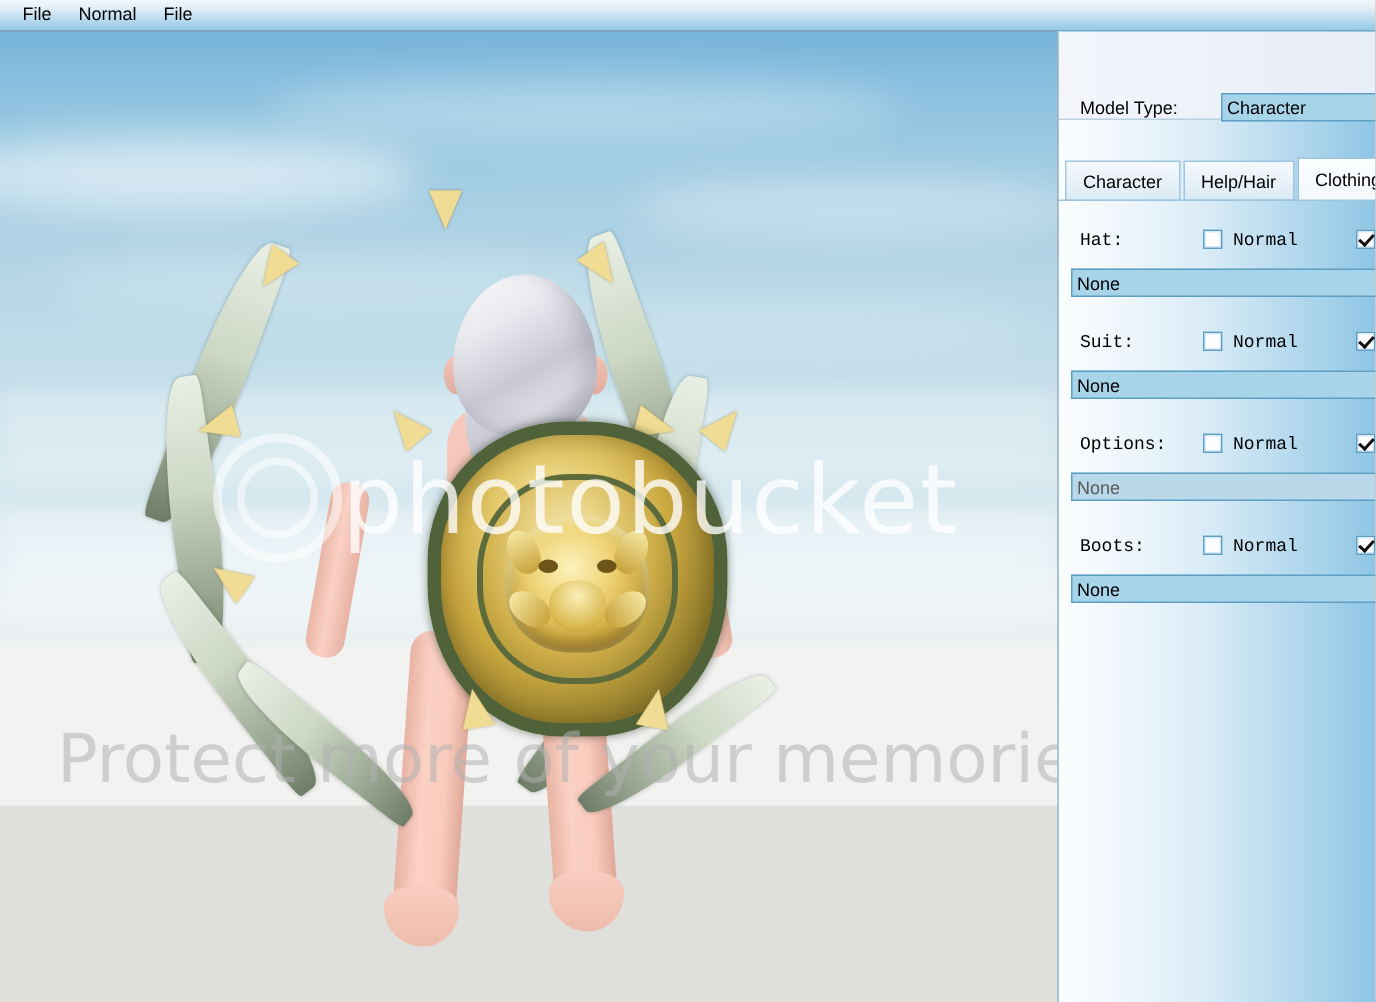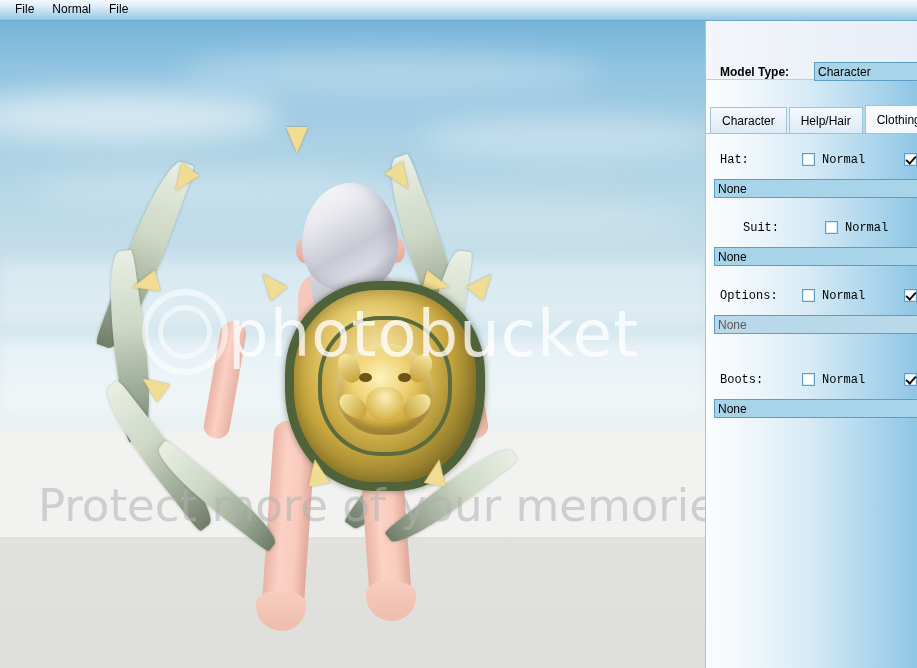--- a/index.html
+++ b/index.html
@@ -261,21 +261,21 @@
   }
   #panel-top {
     position: absolute;
     top: 0; left: 0; right: 0;
     height: 59px;
     background: linear-gradient(to right, #f4f6fb 0%, #eef2f9 40%, #e8eef7 100%);
     border-bottom: 1px solid #b9cfe2;
   }
 
   
-  #modeltype-label { position: absolute; left: 14px; top: 44px; font-size: 12px; font-weight: bold; }
+  #modeltype-label { position: absolute; left: 14px; top: 44px; font-size: 12px; }
   #modeltype-input {
     position: absolute;
     left: 108px; top: 41px;
     width: 116px; height: 19px;
     background: #a8d4ea;
     border: 1px solid #5d9fc4;
     font-size: 12px;
     color: #000;
     padding: 1px 0 0 3px;
     line-height: 17px;
@@ -481,41 +481,41 @@
     <div class="slot" style="top:124px;">
       <div class="slot-head">
         <div class="slot-name">Hat:</div>
         <div class="chk chk-left"></div>
         <div class="chk-label">Normal</div>
         <div class="chk chk-right checked"></div>
       </div>
       <div class="slot-value" style="top:34px;">None</div>
     </div>
 
-    <div class="slot" style="top:192px;padding-left:23px;">
+    <div class="slot" style="top:192px;">
       <div class="slot-head">
         <div class="slot-name">Suit:</div>
         <div class="chk chk-left"></div>
         <div class="chk-label">Normal</div>
         <div class="chk chk-right checked"></div>
       </div>
       <div class="slot-value" style="top:34px;">None</div>
     </div>
 
     <div class="slot" style="top:260px;">
       <div class="slot-head">
         <div class="slot-name">Options:</div>
         <div class="chk chk-left"></div>
         <div class="chk-label">Normal</div>
         <div class="chk chk-right checked"></div>
       </div>
       <div class="slot-value muted" style="top:34px; background:#b9d9ea;">None</div>
     </div>
 
-    <div class="slot" style="top:328px;margin-top:16px;">
+    <div class="slot" style="top:328px;">
       <div class="slot-head">
         <div class="slot-name">Boots:</div>
         <div class="chk chk-left"></div>
         <div class="chk-label">Normal</div>
         <div class="chk chk-right checked"></div>
       </div>
       <div class="slot-value" style="top:34px;">None</div>
     </div>
 
   </div>

